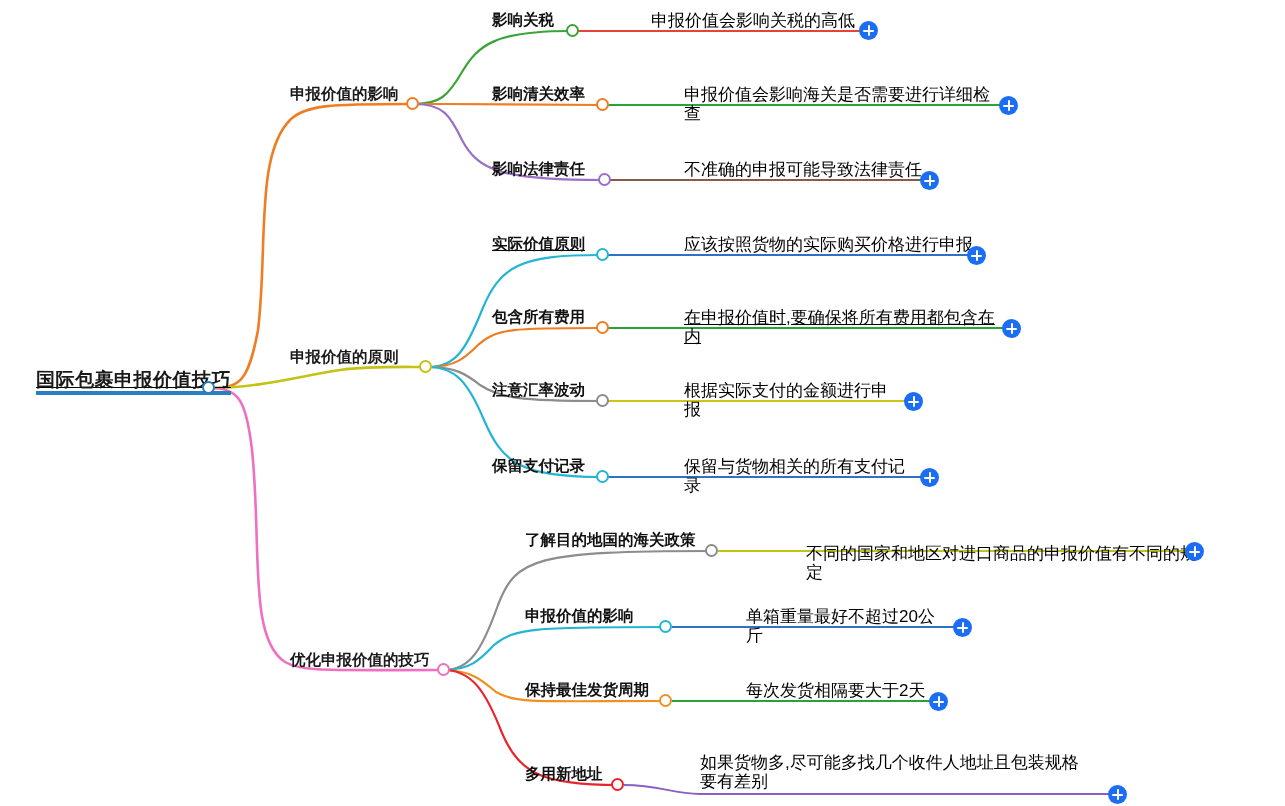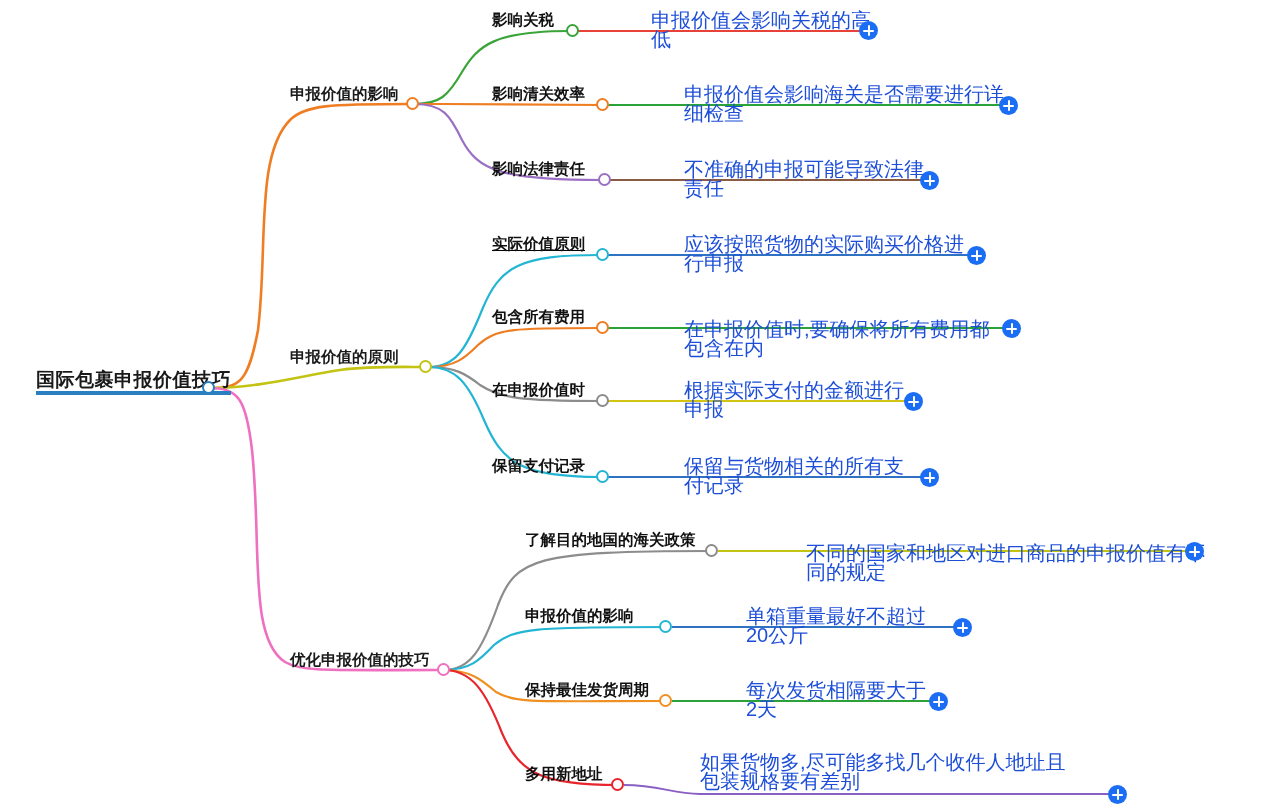--- a/index.html
+++ b/index.html
@@ -18,21 +18,21 @@
   .root .bar{position:absolute;left:0;right:0;bottom:-6px;height:4px;background:#2a7fc1;}
 
   
   .lv1 .txt{font-size:15.5px;font-weight:bold;color:#1a1a1a;}
 
   
   .lv2 .txt{font-size:15.5px;font-weight:bold;color:#111;}
 
   
   .lv3{position:absolute;white-space:normal;}
-  .lv3 .txt{font-size:20px;font-weight:normal;color:#1d4ed8;line-height:19px;display:block;}
+  .lv3 .txt{font-size:17px;font-weight:normal;color:#000000;line-height:19px;display:block;}
 
   
   .dot{position:absolute;width:13px;height:13px;border-radius:50%;
        background:#ffffff;box-sizing:border-box;border-width:2px;border-style:solid;}
 
   
   .plus{position:absolute;width:19px;height:19px;border-radius:50%;
         background:#1b6ef3;box-sizing:border-box;}
   .plus::before,.plus::after{content:"";position:absolute;background:#fff;border-radius:1px;}
   .plus::before{left:4px;top:8.5px;width:11px;height:2px;}
@@ -73,21 +73,21 @@
     <path d="M444,670 C470,670 480,660 494,645 C514,628 535,627 666,627" stroke="#23b5d3" stroke-width="2.2" fill="none"></path>
     <path d="M444,670 C470,670 482,680 496,692 C516,704 540,701 666,701" stroke="#ef9022" stroke-width="2.2" fill="none"></path>
     <path d="M444,670 C472,670 486,692 502,733 C520,775 545,785 618,785" stroke="#e8242c" stroke-width="2.2" fill="none"></path>
 
     <path d="M718,551 L1187,551" stroke="#c3c314" stroke-width="1.8"></path>
     <path d="M672,627 L955,627" stroke="#2f72c4" stroke-width="1.8"></path>
     <path d="M672,701 L931,701" stroke="#2aa239" stroke-width="1.8"></path>
     <path d="M624,785 C660,785 672,794 700,794 L1110,794" stroke="#8a5fc4" stroke-width="1.8" fill="none"></path>
   </svg>
 
-  <div class="node root" style="left:36px;top:370px;">
+  <div class="node root" style="left:36px;top:370px;text-decoration:underline;">
     <span class="txt">国际包裹申报价值技巧</span>
     <span class="bar"></span>
   </div>
   <span class="dot" style="left:202px;top:381px;border-color:#2a7fc1;"></span>
 
   <div class="node lv1" style="left:290px;top:86px;">
     <span class="txt">申报价值的影响</span>
   </div>
   <span class="dot" style="left:406px;top:97px;border-color:#ef7d22;"></span>
 
@@ -129,27 +129,27 @@
   <span class="dot" style="left:596px;top:248px;border-color:#23b5d3;"></span>
   <div class="lv3" style="left:684px;top:235px;width:290px;">
     <span class="txt">应该按照货物的实际购买价格进行申报</span>
   </div>
   <span class="plus" style="left:967px;top:246px;"></span>
 
   <div class="node lv2" style="left:492px;top:309px;">
     <span class="txt">包含所有费用</span>
   </div>
   <span class="dot" style="left:596px;top:321px;border-color:#ef7d22;"></span>
-  <div class="lv3" style="left:684px;top:320px;width:325px;">
+  <div class="lv3" style="left:684px;top:308px;width:325px;text-decoration:underline;">
     <span class="txt">在申报价值时,要确保将所有费用都包含在内</span>
   </div>
   <span class="plus" style="left:1002px;top:319px;"></span>
 
   <div class="node lv2" style="left:492px;top:382px;">
-    <span class="txt">在申报价值时</span>
+    <span class="txt">注意汇率波动</span>
   </div>
   <span class="dot" style="left:596px;top:394px;border-color:#8c8c8c;"></span>
   <div class="lv3" style="left:684px;top:381px;width:220px;">
     <span class="txt">根据实际支付的金额进行申报</span>
   </div>
   <span class="plus" style="left:904px;top:392px;"></span>
 
   <div class="node lv2" style="left:492px;top:458px;">
     <span class="txt">保留支付记录</span>
   </div>

